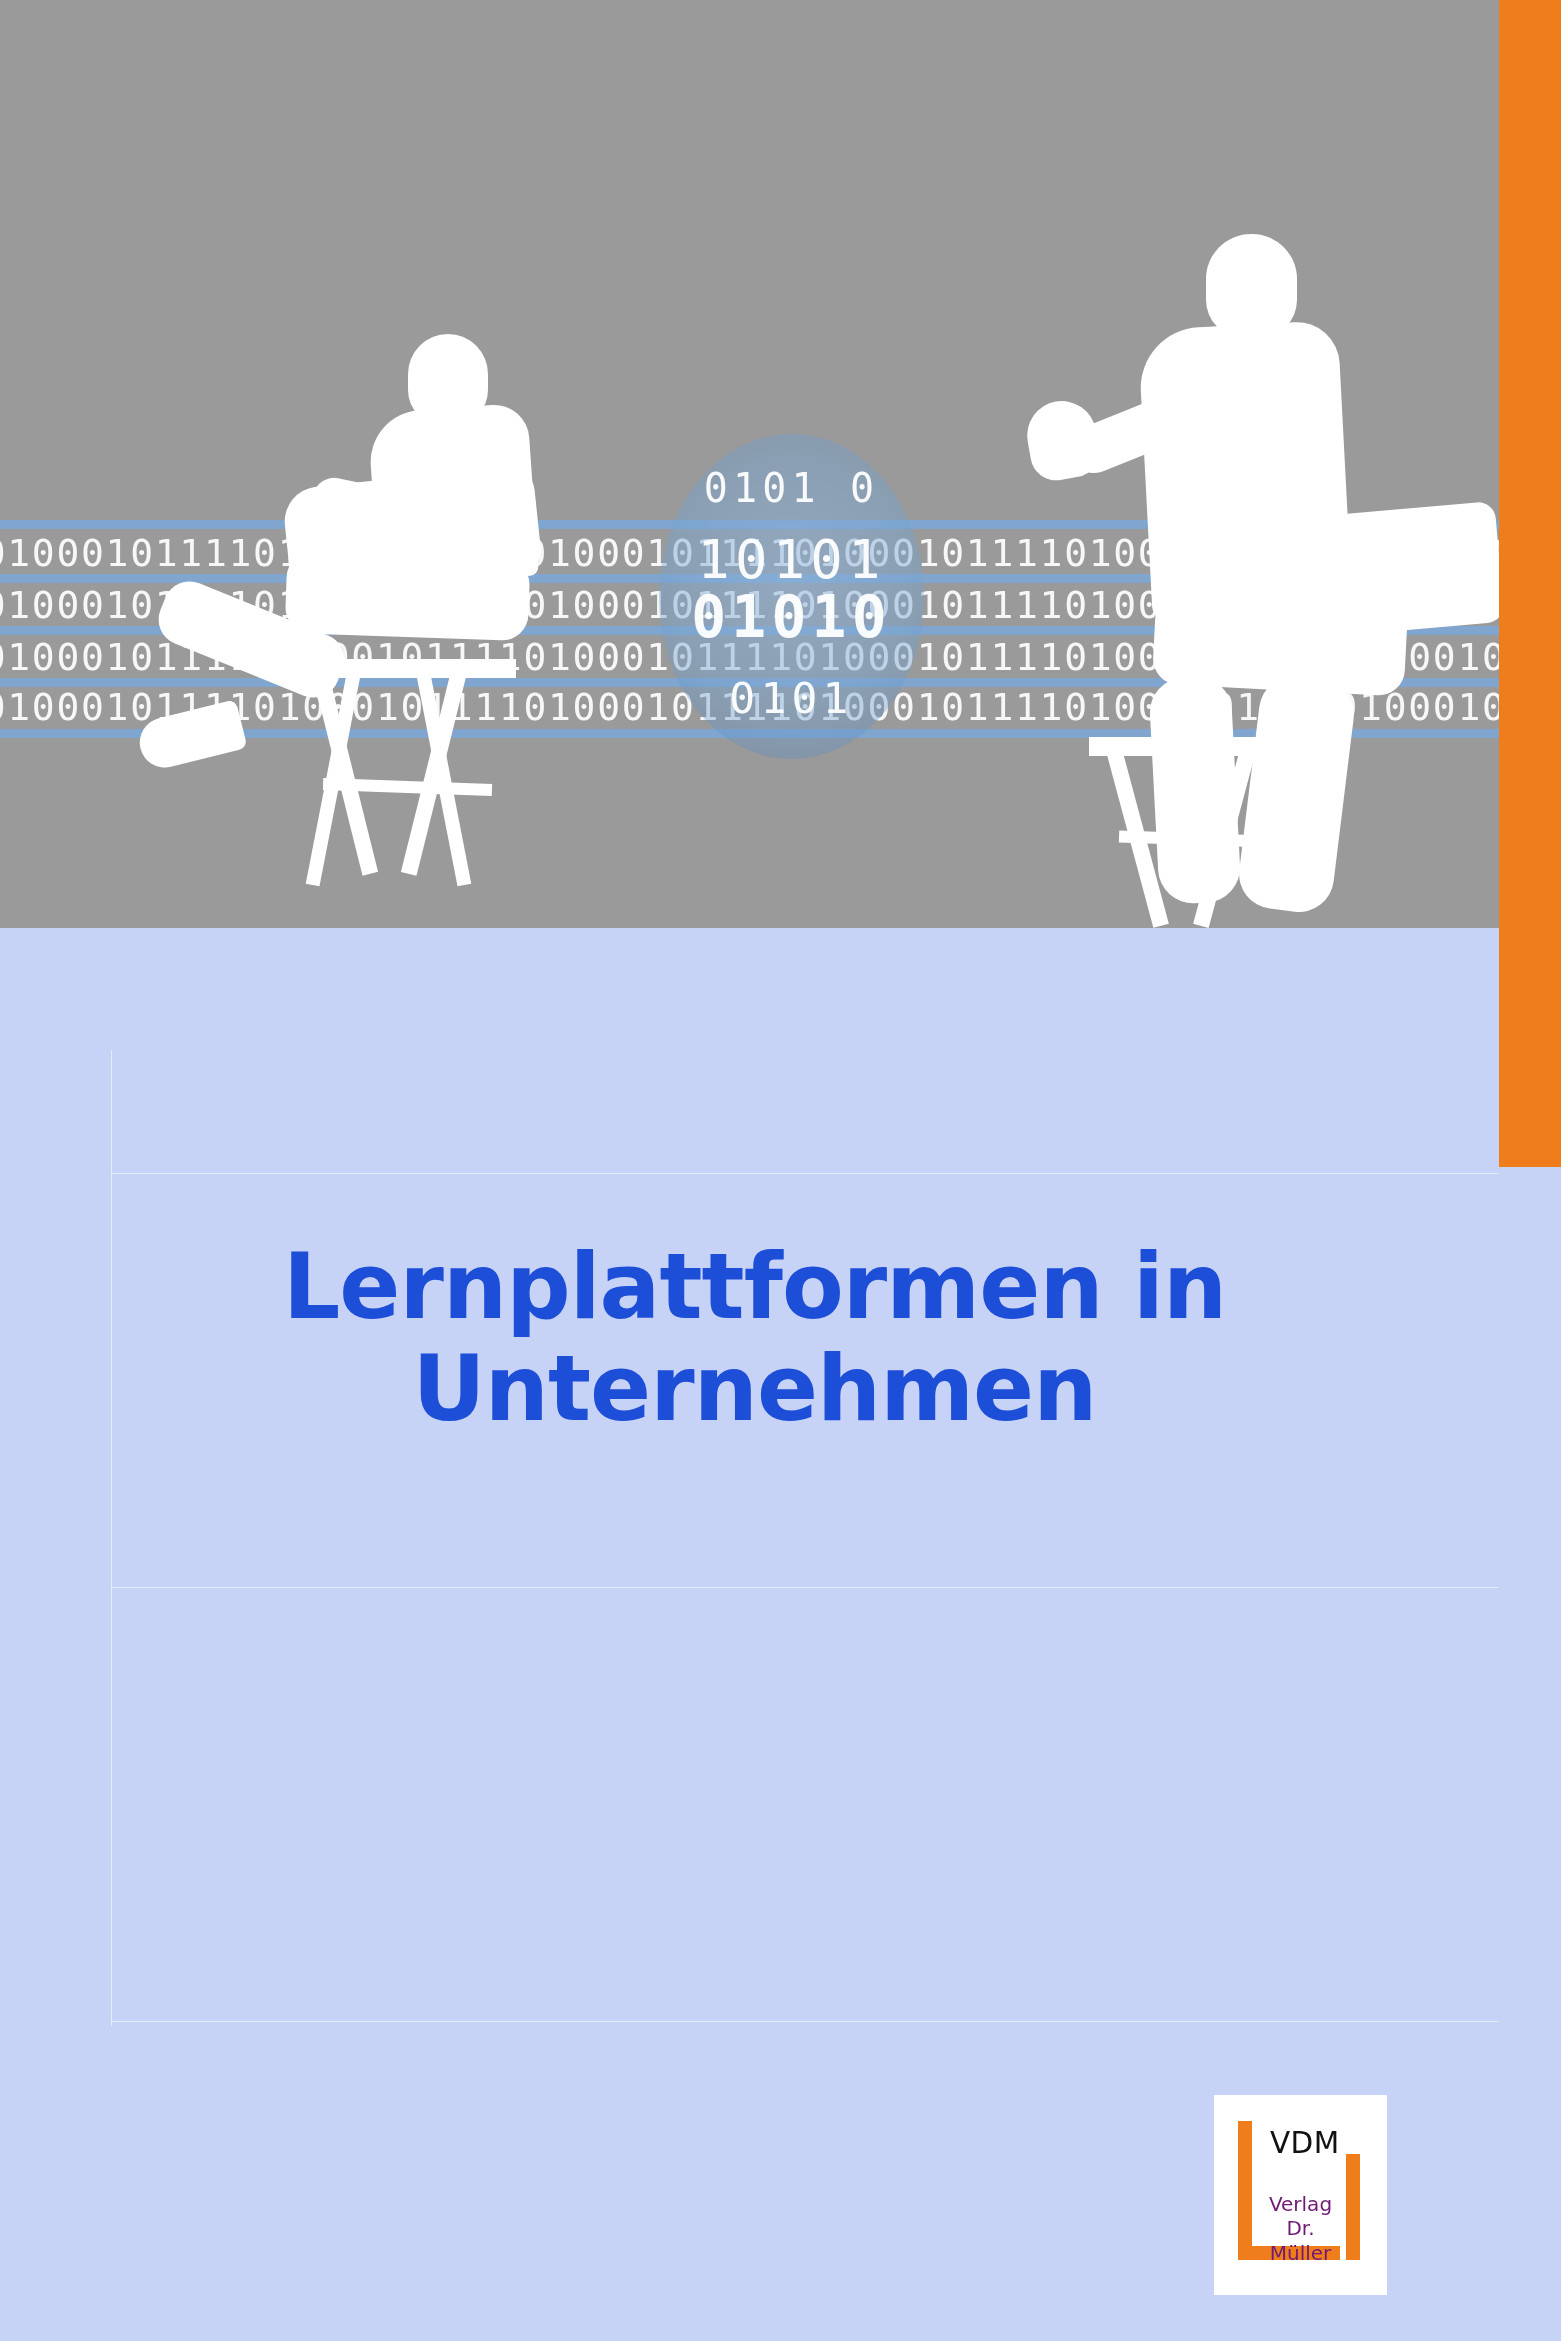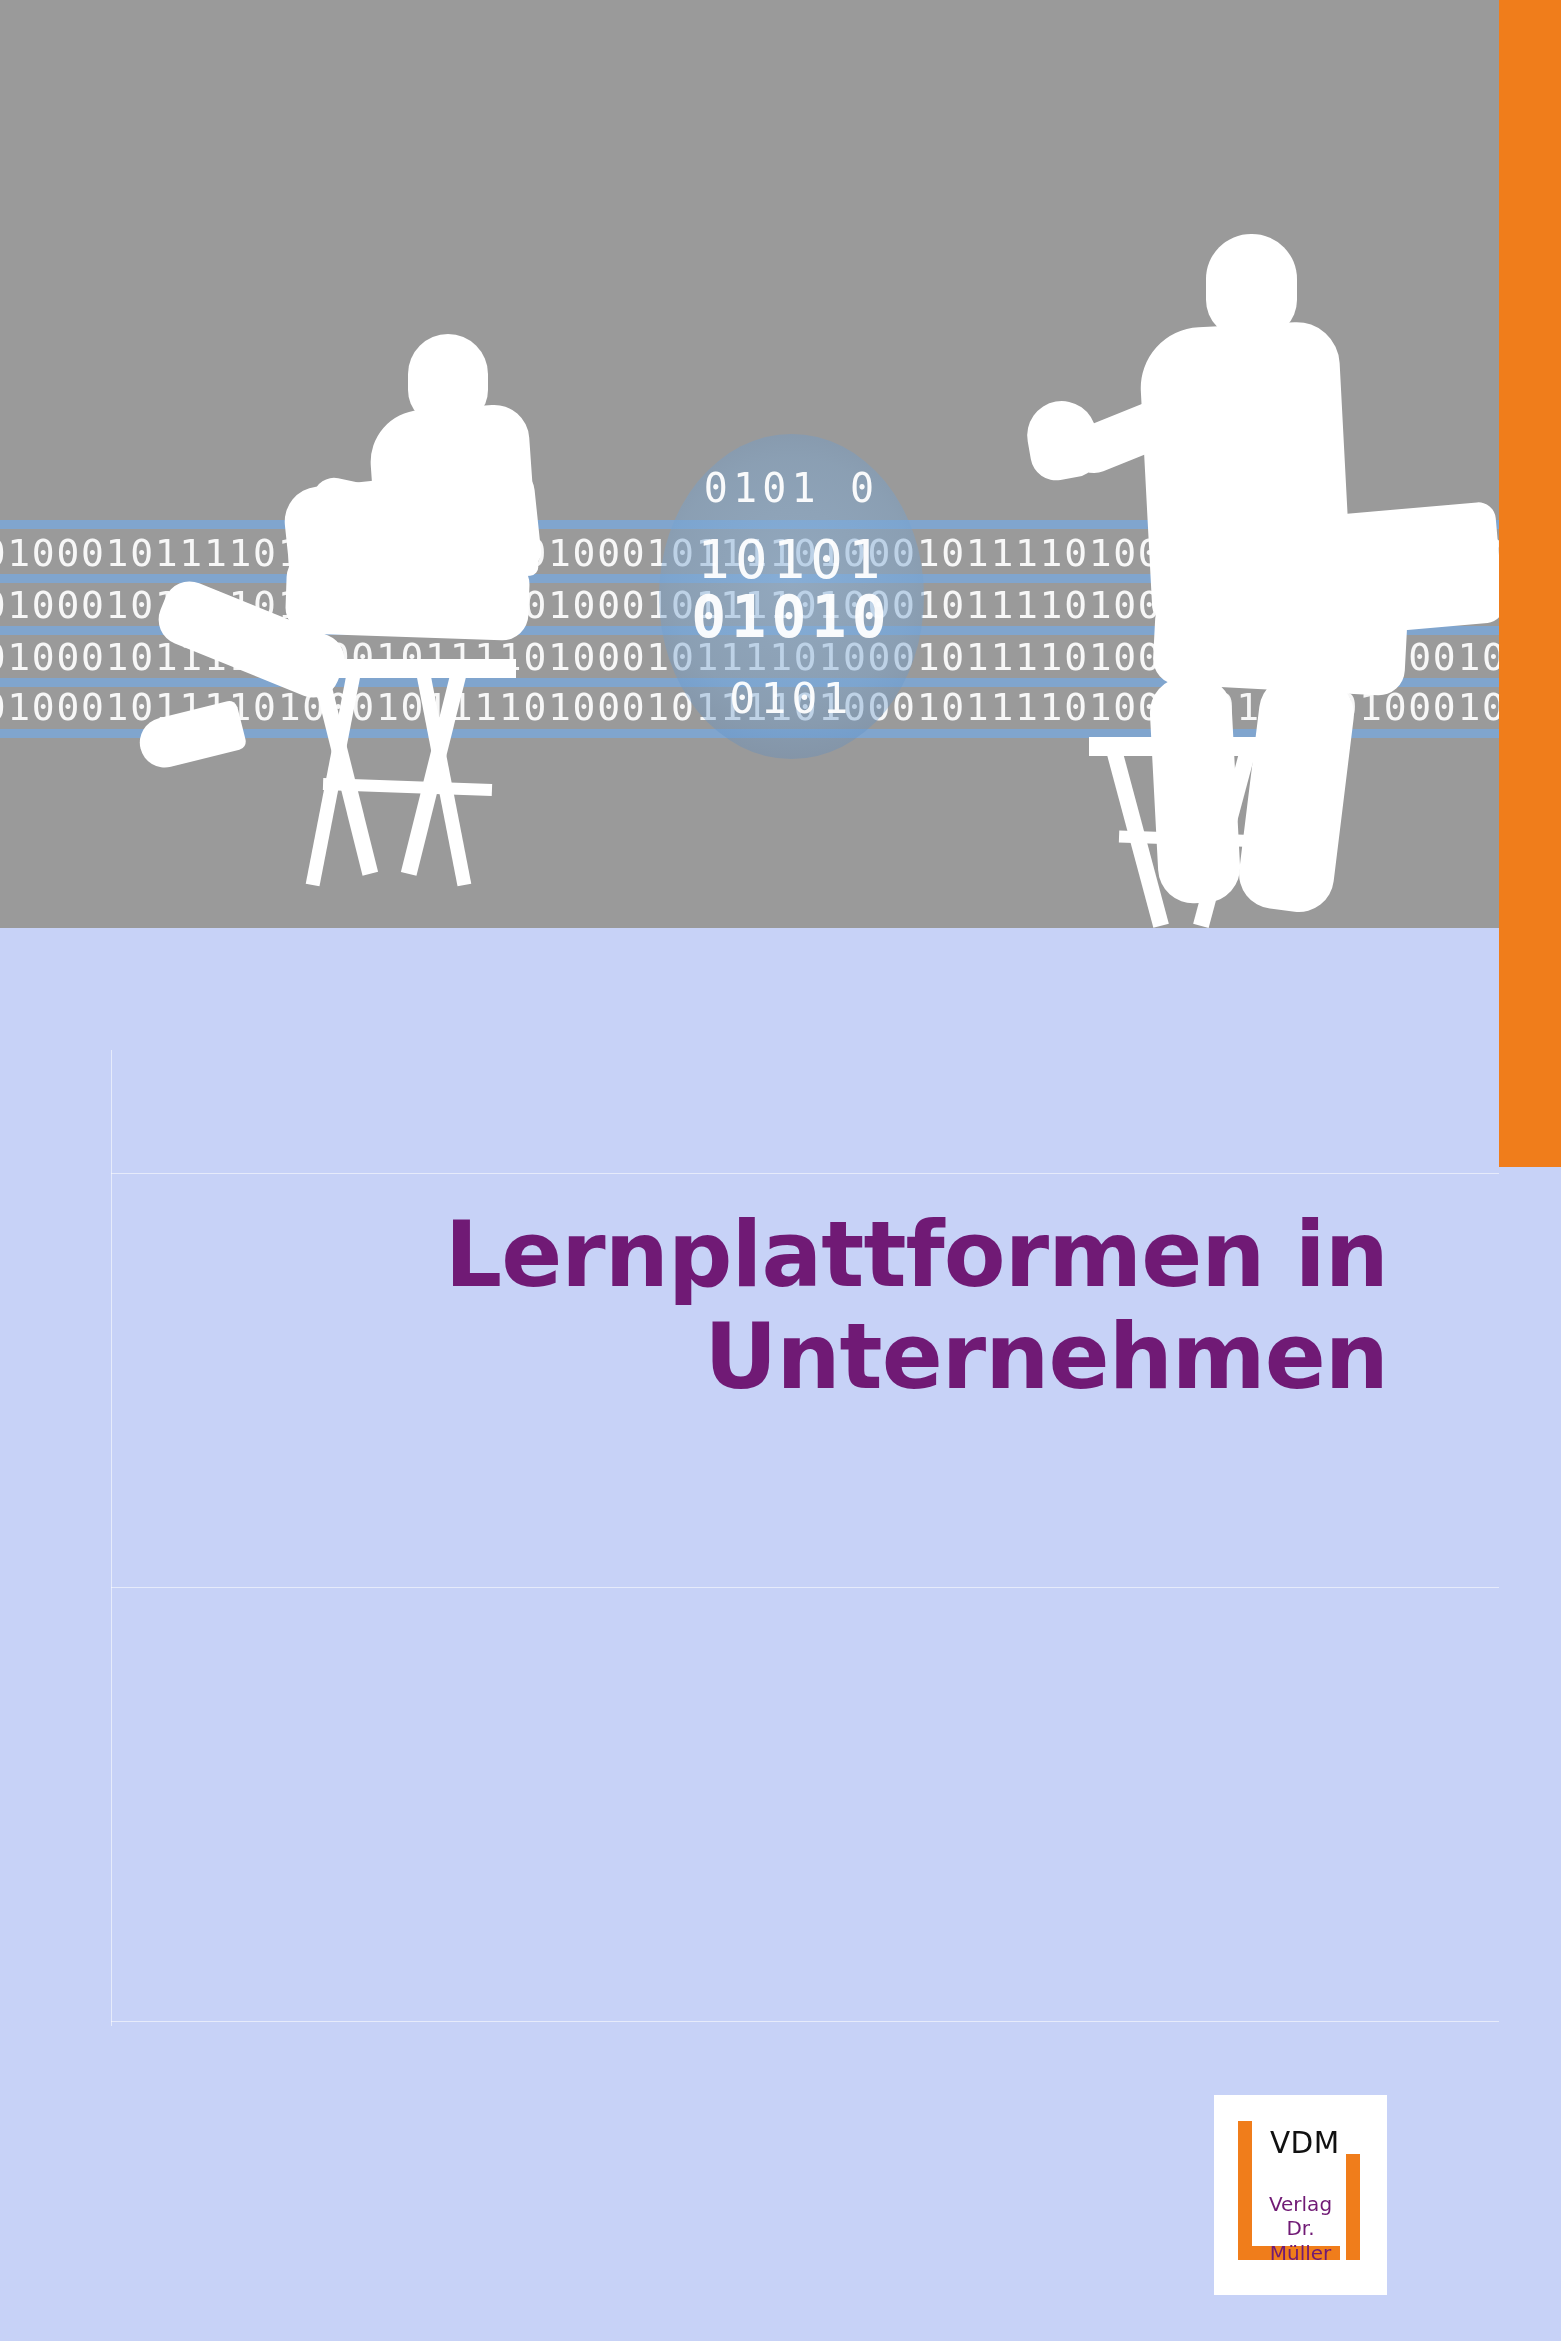--- a/index.html
+++ b/index.html
@@ -155,26 +155,26 @@
     font-size: 43px;
     font-weight: bold;
     color: #111111;
     letter-spacing: 0.4px;
   }
 
   .title {
     position: absolute;
     left: 121px;
     right: 173px;
-    top: 1204px;
-    text-align: right;
+    top: 1236px;
+    text-align: center;
     font-size: 90px;
     font-weight: bold;
     line-height: 1.13;
-    color: #701a75;
+    color: #1d4ed8;
     letter-spacing: -0.9px;
   }
 
   .subtitle {
     position: absolute;
     left: 104px;
     right: 173px;
     top: 1613px;
     text-align: right;
     font-size: 52px;

